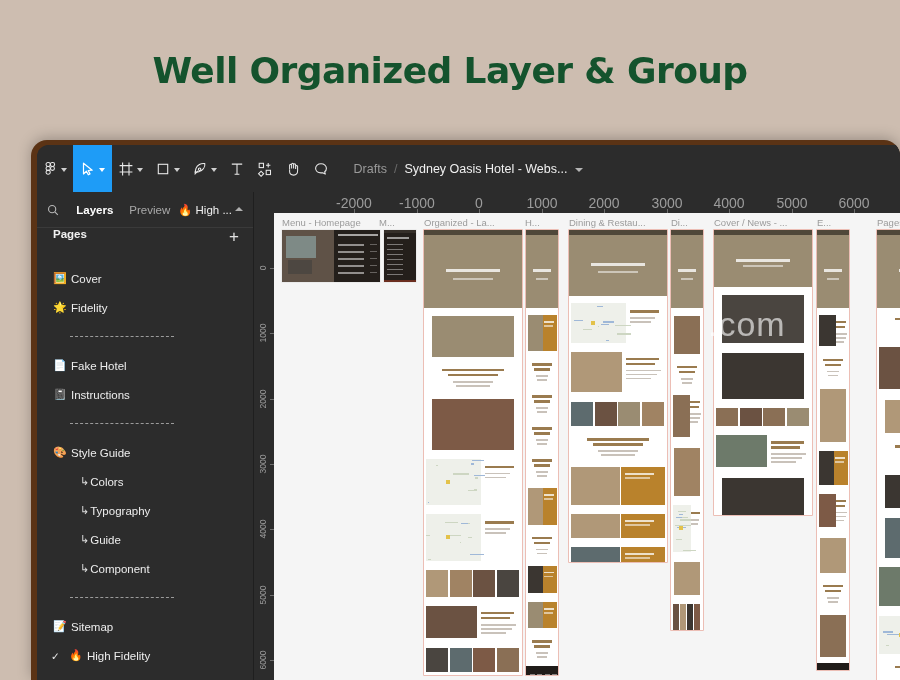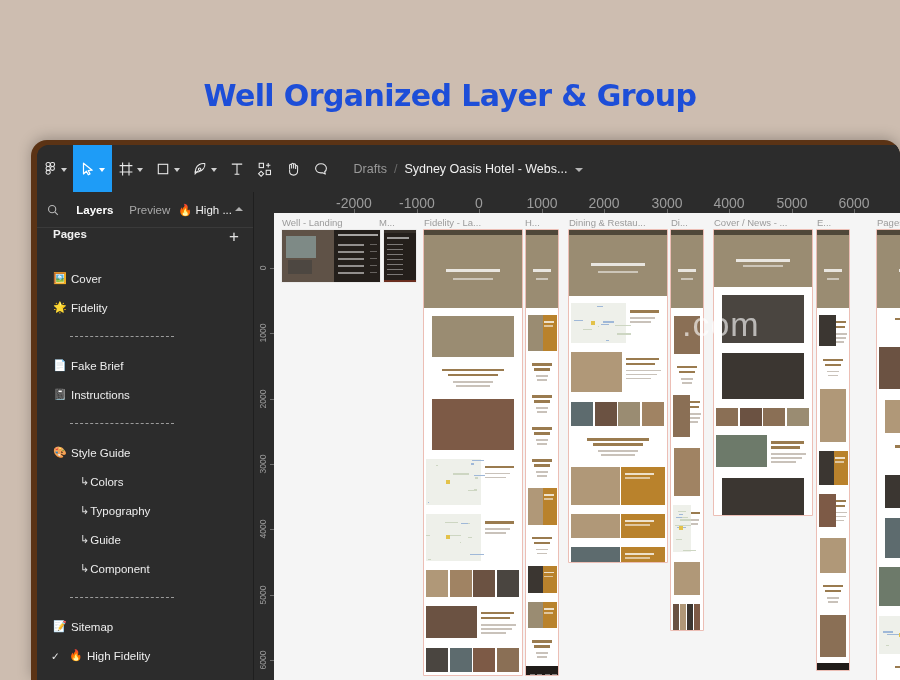--- a/index.html
+++ b/index.html
@@ -19,27 +19,26 @@
 
   
   #headline {
     position: absolute;
     top: 0; left: 0;
     width: 900px;
     height: 140px;
     display: flex;
     align-items: center;
     justify-content: center;
-    color: #1d4ed8;
-    font-size: 30px;
+    color: #14532d;
+    font-size: 36px;
     font-weight: 700;
     letter-spacing: -0.6px;
     font-family: "DejaVu Sans", sans-serif;
     white-space: nowrap;
-    margin-top: 25px;
   }
 
   
   #app-window {
     position: absolute;
     left: 31px;
     top: 140px;
     width: 869px;
     height: 540px;
     background: #5b3315;
@@ -306,21 +305,21 @@
     overflow: hidden;
     box-shadow: 0 0 0 0.6px rgba(0,0,0,.07);
   }
   .frame.redline { box-shadow: 0 0 0 0.7px #e8a79a; }
 
   
   .blk { position: absolute; }
 
   #watermark {
     position: absolute;
-    left: 408px;
+    left: 434px;
     top: 92px;
     font-size: 34px;
     color: rgba(255,255,255,.62);
     font-weight: 400;
     letter-spacing: 1px;
     z-index: 4;
     pointer-events: none;
     font-family: "Liberation Sans", sans-serif;
   }
 </style>
@@ -448,21 +447,21 @@
             </div>
             <div class="page-item">
               <span class="emoji">🌟</span>
               <span>Fidelity</span>
             </div>
             <div class="divider-row">
               <div class="dash-line"></div>
             </div>
             <div class="page-item">
               <span class="emoji">📄</span>
-              <span>Fake Brief</span>
+              <span>Fake Hotel</span>
             </div>
             <div class="page-item">
               <span class="emoji">📓</span>
               <span>Instructions</span>
             </div>
             <div class="divider-row">
               <div class="dash-line"></div>
             </div>
             <div class="page-item">
               <span class="emoji">🎨</span>
@@ -496,23 +495,23 @@
               <span class="emoji">🔥</span>
               <span>High Fidelity</span>
             </div>
           </div>
       </div>
 
       <div id="canvas-area">
 
         <div id="canvas-viewport">
           <div id="frames-layer">
-              <div class="frame-label" style="left: 8px; top: 4px;">Well - Landing</div>
+              <div class="frame-label" style="left: 8px; top: 4px;">Menu - Homepage</div>
               <div class="frame-label" style="left: 105px; top: 4px;">M...</div>
-              <div class="frame-label" style="left: 150px; top: 4px;">Fidelity - La...</div>
+              <div class="frame-label" style="left: 150px; top: 4px;">Organized - La...</div>
               <div class="frame-label" style="left: 251px; top: 4px;">H...</div>
               <div class="frame-label" style="left: 295px; top: 4px;">Dining &amp; Restau...</div>
               <div class="frame-label" style="left: 397px; top: 4px;">Di...</div>
               <div class="frame-label" style="left: 440px; top: 4px;">Cover / News - ...</div>
               <div class="frame-label" style="left: 543px; top: 4px;">E...</div>
               <div class="frame-label" style="left: 603px; top: 4px;">Pages</div>
               <div class="frame" style="left: 8px; top: 17px; width: 98px; height: 52px; background: rgb(36, 31, 27);">
                 <div class="blk" style="left: 0px; top: 0px; width: 52px; height: 52px; background: rgb(95, 82, 71);"></div>
                 <div class="blk" style="left: 4px; top: 6px; width: 30px; height: 22px; background: rgb(126, 138, 134);"></div>
                 <div class="blk" style="left: 6px; top: 30px; width: 24px; height: 14px; background: rgb(77, 71, 65);"></div>

